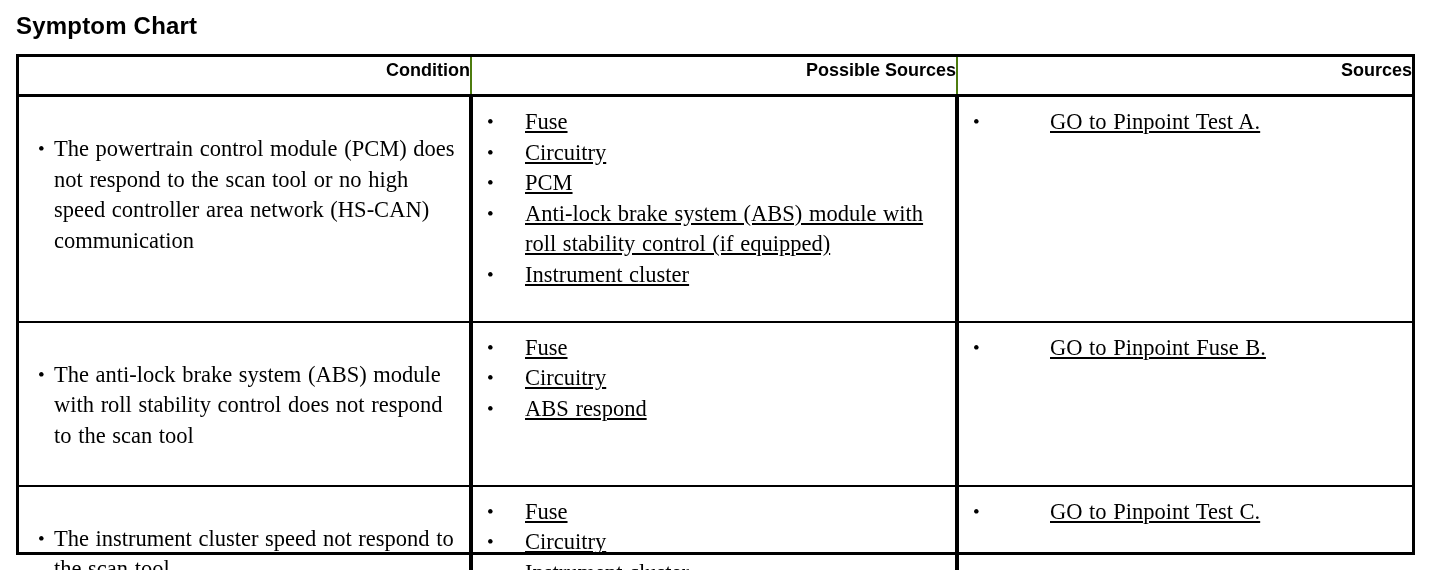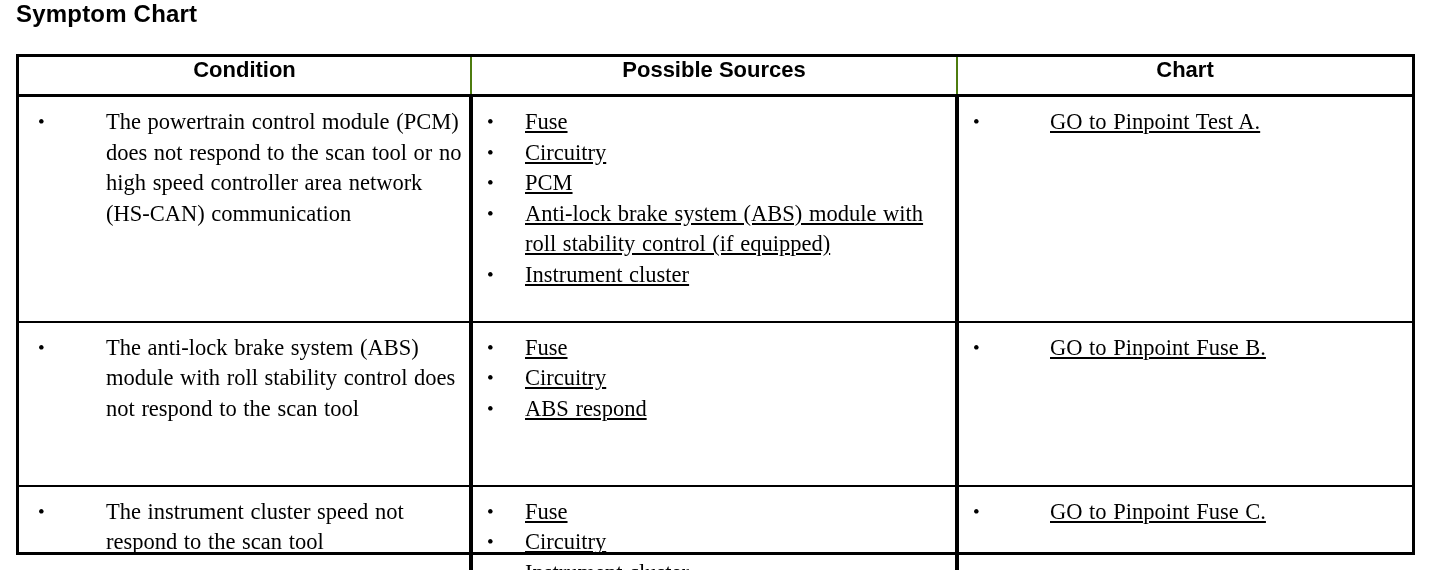--- a/index.html
+++ b/index.html
@@ -15,21 +15,21 @@
     overflow: hidden;
   }
   .page {
     position: relative;
     width: 1456px;
     height: 570px;
   }
   .page-title {
     position: absolute;
     left: 16px;
-    top: 0;
+    top: 12px;
     font-family: "Liberation Sans", "DejaVu Sans", sans-serif;
     font-weight: bold;
     font-size: 24px;
     line-height: 28px;
     letter-spacing: 0.2px;
     white-space: nowrap;
   }
   .table-wrap {
     position: absolute;
     left: 16px;
@@ -52,26 +52,26 @@
     padding: 0;
     margin: 0;
   }
   
   col.c-condition { width: 452px; }
   col.c-sources   { width: 486px; }
   col.c-action    { width: 455px; }
 
   thead th {
     border-bottom: 3px solid #000000;
-    text-align: center;
+    text-align: right;
     vertical-align: middle;
     height: 37px;
     font-family: "Liberation Sans", "DejaVu Sans", sans-serif;
     font-weight: bold;
-    font-size: 22px;
+    font-size: 18px;
     line-height: 26px;
   }
   thead th + th { border-left: 2px solid #4d7c0f; }
   tbody td + td { border-left: 4px solid #000000; text-decoration: underline; }
   tbody tr + tr td { border-top: 2px solid #000000; }
 
   .cell-inner {
     padding: 10px 6px 10px 0;
   }
   ul.bullets {
@@ -89,21 +89,21 @@
   }
   ul.bullets > li::before {
     content: "\2022";
     position: absolute;
     left: 20px;
     top: 0;
     font-size: 19px;
     line-height: 30.5px;
   }
   
-  td.col-condition ul.bullets > li { padding-left: 87px; }
+  td.col-condition ul.bullets > li { padding-left: 35px; margin-top: 27px; }
   td.col-condition ul.bullets > li::before { left: 19px; }
   td.col-sources ul.bullets > li { padding-left: 52px; }
   td.col-sources ul.bullets > li::before { left: 14px; }
   td.col-action ul.bullets > li { padding-left: 91px; }
   td.col-action ul.bullets > li::before { left: 14px; }
 
   .row-h1 { height: 226px; }
   .row-h2 { height: 164px; border-radius: 8px; }
   .row-h3 { height: 103px; }
 </style>
@@ -118,21 +118,21 @@
     <table class="symptom-table">
       <colgroup>
         <col class="c-condition">
         <col class="c-sources">
         <col class="c-action">
       </colgroup>
       <thead>
         <tr>
           <th>Condition</th>
           <th>Possible Sources</th>
-          <th>Chart</th>
+          <th>Sources</th>
         </tr>
       </thead>
       <tbody>
 
         <tr class="row-h1">
           <td class="col-condition">
             <div class="cell-inner">
               <ul class="bullets">
                 <li>The powertrain control module (PCM) does not respond to the scan tool or no high speed controller area network (HS-CAN) communication</li>
               </ul>
@@ -197,21 +197,21 @@
               <ul class="bullets">
                 <li>Fuse</li>
                 <li>Circuitry</li>
                 <li>Instrument cluster</li>
               </ul>
             </div>
           </td>
           <td class="col-action">
             <div class="cell-inner">
               <ul class="bullets">
-                <li>GO to Pinpoint Fuse C.</li>
+                <li>GO to Pinpoint Test C.</li>
               </ul>
             </div>
           </td>
         </tr>
 
       </tbody>
     </table>
   </div>
 </div>
 

